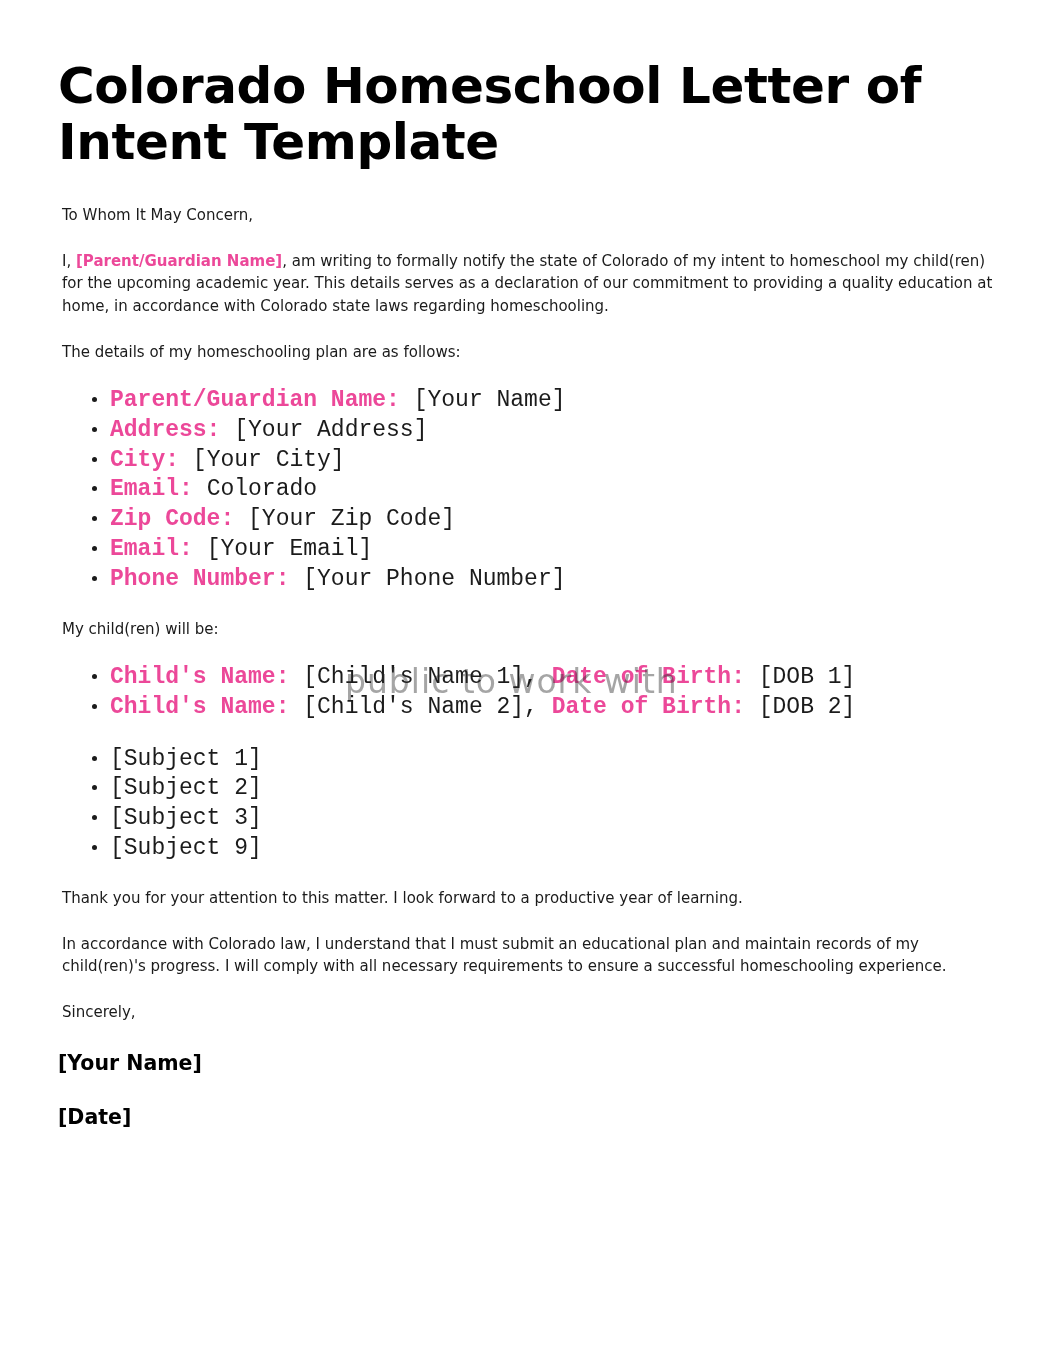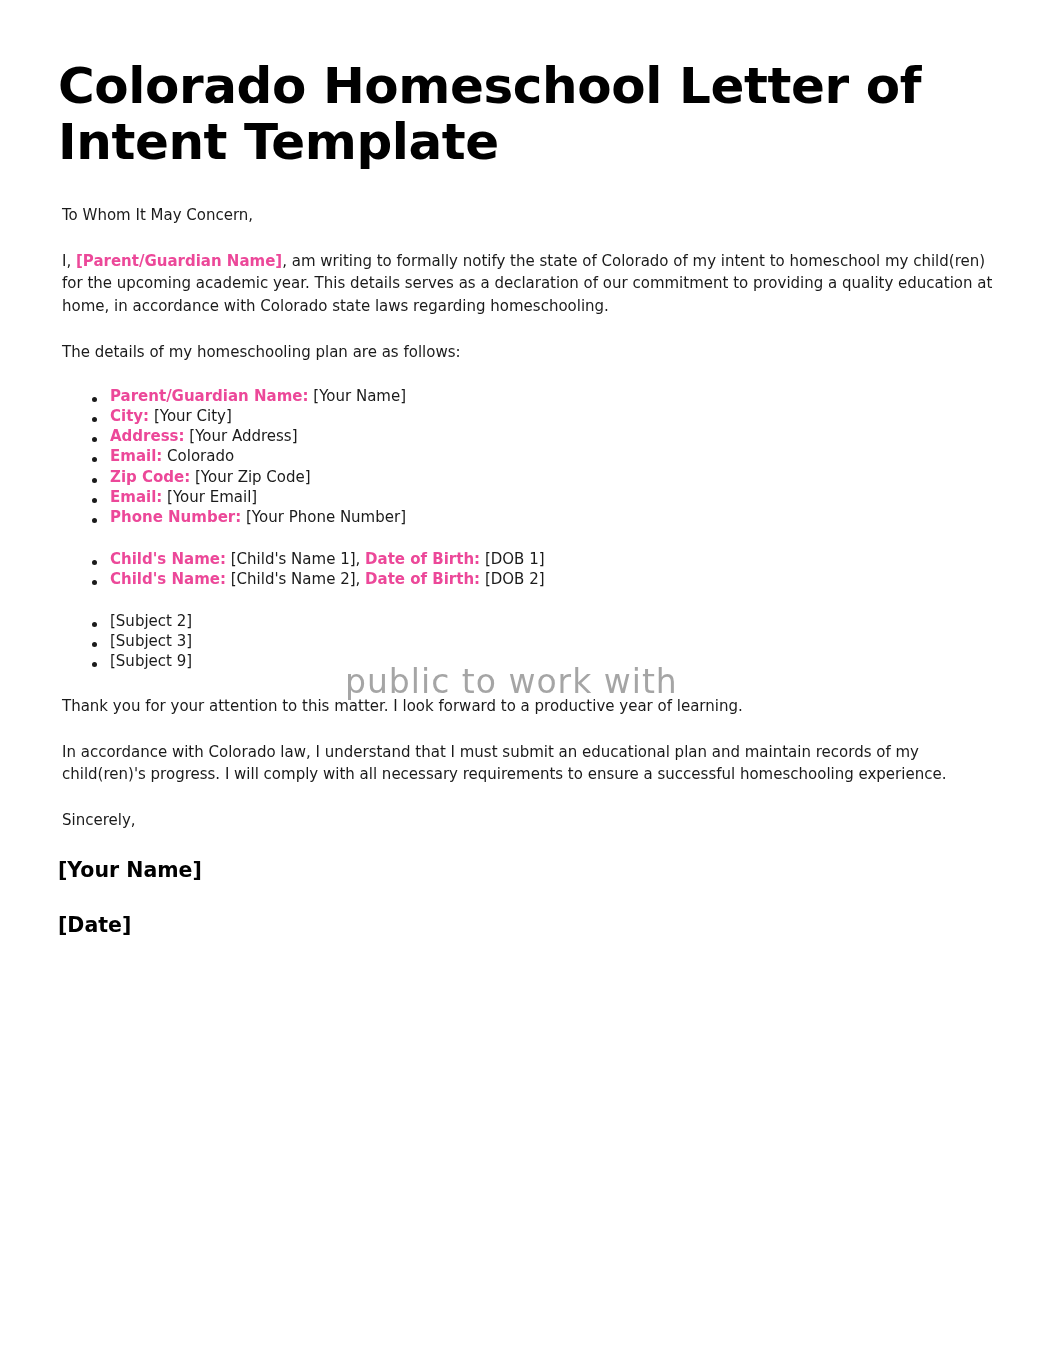--- a/index.html
+++ b/index.html
@@ -40,25 +40,26 @@
     color: #1b1b1b;
     max-width: 942px;
   }
   ul.doc-list {
     list-style: none;
     margin: 0 0 24px 0;
     padding: 0 0 0 52px;
   }
   ul.doc-list > li {
     position: relative;
-    font-size: 15px;
+    font-size: 23px;
     line-height: 1.21;
     margin: 0 0 2px 0;
     color: #1b1b1b;
     padding-left: 0;
+    font-family: Liberation Mono, monospace;
   }
   ul.doc-list > li::before {
     content: "";
     position: absolute;
     left: -18px;
     top: 10px;
     width: 5px;
     height: 5px;
     border-radius: 50%;
     background: #1b1b1b;
@@ -100,36 +101,38 @@
   <h1 class="doc-title">Colorado Homeschool Letter of Intent Template</h1>
 
   <p class="para">To Whom It May Concern,</p>
 
   <p class="para"><span>I, </span><span class="b">[Parent/Guardian Name]</span><span>, am writing to formally notify the state of Colorado of my intent to homeschool my child(ren) for the upcoming academic year. This details serves as a declaration of our commitment to providing a quality education at home, in accordance with Colorado state laws regarding homeschooling.</span></p>
 
   <p class="para">The details of my homeschooling plan are as follows:</p>
 
   <ul class="doc-list">
     <li><span class="b">Parent/Guardian Name:</span> <span>[Your Name]</span></li>
+    <li><span class="b">Address:</span> <span>[Your Address]</span></li>
     <li><span class="b">City:</span> <span>[Your City]</span></li>
-    <li><span class="b">Address:</span> <span>[Your Address]</span></li>
     <li><span class="b">Email:</span> <span>Colorado</span></li>
     <li><span class="b">Zip Code:</span> <span>[Your Zip Code]</span></li>
     <li><span class="b">Email:</span> <span>[Your Email]</span></li>
     <li><span class="b">Phone Number:</span> <span>[Your Phone Number]</span></li>
   </ul>
 
+  <p class="para">My child(ren) will be:</p>
 
   <ul class="doc-list">
     <li><span class="b">Child's Name:</span> <span>[Child's Name 1],</span> <span class="b">Date of Birth:</span> <span>[DOB 1]</span></li>
     <li><span class="b">Child's Name:</span> <span>[Child's Name 2],</span> <span class="b">Date of Birth:</span> <span>[DOB 2]</span></li>
   </ul>
 
 
   <ul class="doc-list">
+    <li>[Subject 1]</li>
     <li>[Subject 2]</li>
     <li>[Subject 3]</li>
     <li>[Subject 9]</li>
   </ul>
 
   <p class="para">Thank you for your attention to this matter. I look forward to a productive year of learning.</p>
 
   <p class="para">In accordance with Colorado law, I understand that I must submit an educational plan and maintain records of my child(ren)'s progress. I will comply with all necessary requirements to ensure a successful homeschooling experience.</p>
 
   <p class="para">Sincerely,</p>

